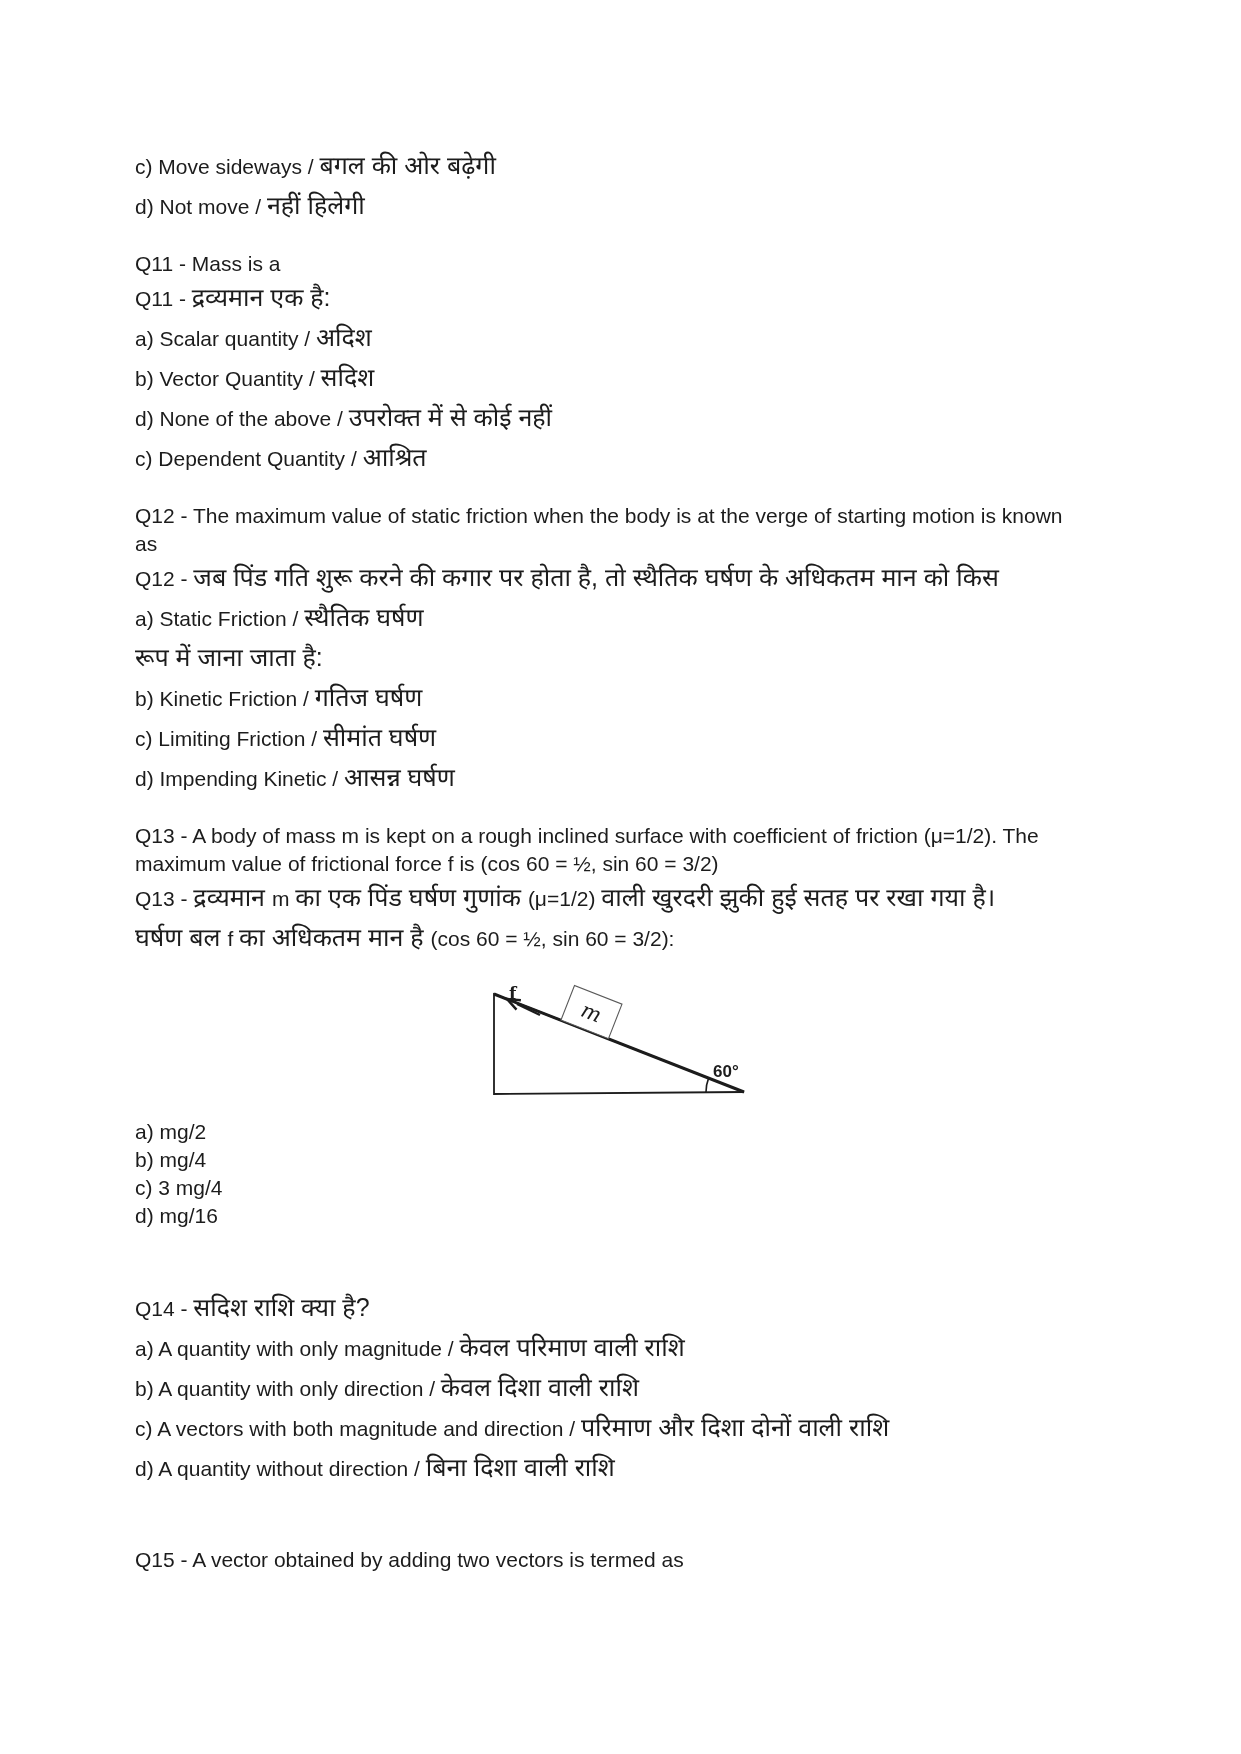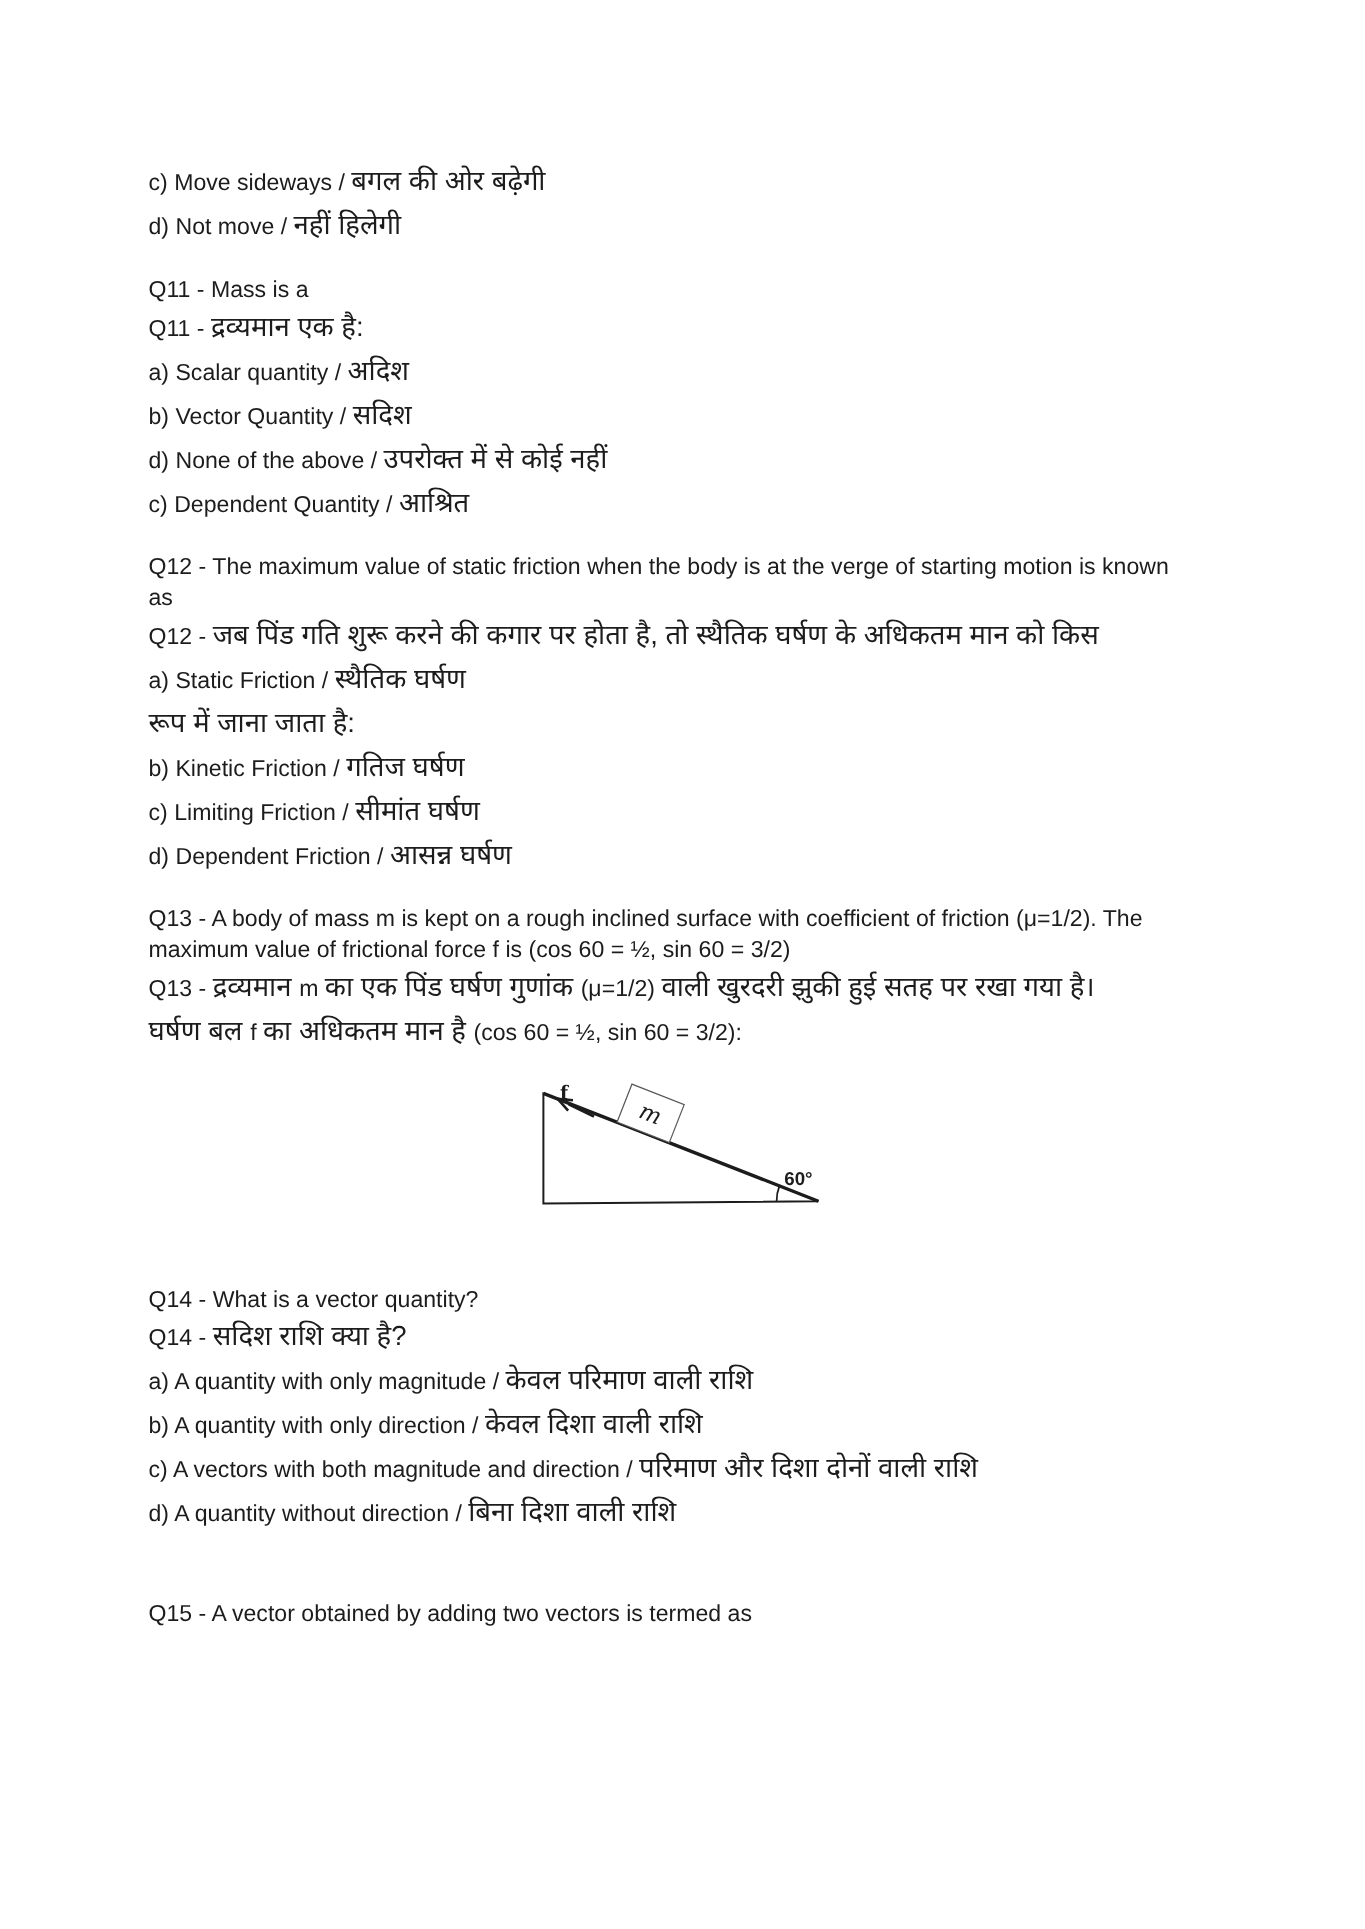--- a/index.html
+++ b/index.html
@@ -58,21 +58,21 @@
           <div class="line"><span class="seg en">c) Dependent Quantity / </span><span class="seg hi" lang="hi">आश्रित</span></div>
         </div>
         <div class="block">
           <div class="line en-only"><span class="seg en">Q12 - The maximum value of static friction when the body is at the verge of starting motion is known</span></div>
           <div class="line en-only"><span class="seg en">as</span></div>
           <div class="line"><span class="seg en">Q12 - </span><span class="seg hi" lang="hi">जब पिंड गति शुरू करने की कगार पर होता है, तो स्थैतिक घर्षण के अधिकतम मान को किस</span></div>
           <div class="line"><span class="seg en">a) Static Friction / </span><span class="seg hi" lang="hi">स्थैतिक घर्षण</span></div>
           <div class="line"><span class="seg hi" lang="hi">रूप में जाना जाता है:</span></div>
           <div class="line"><span class="seg en">b) Kinetic Friction / </span><span class="seg hi" lang="hi">गतिज घर्षण</span></div>
           <div class="line"><span class="seg en">c) Limiting Friction / </span><span class="seg hi" lang="hi">सीमांत घर्षण</span></div>
-          <div class="line"><span class="seg en">d) Dependent Friction / </span><span class="seg hi" lang="hi">आसन्न घर्षण</span></div>
+          <div class="line"><span class="seg en">d) Impending Kinetic / </span><span class="seg hi" lang="hi">आसन्न घर्षण</span></div>
         </div>
         <div class="block">
           <div class="line en-only"><span class="seg en">Q13 - A body of mass m is kept on a rough inclined surface with coefficient of friction (μ=1/2). The</span></div>
           <div class="line en-only"><span class="seg en">maximum value of frictional force f is (cos 60 = ½, sin 60 = 3/2)</span></div>
           <div class="line"><span class="seg en">Q13 - </span><span class="seg hi" lang="hi">द्रव्यमान </span><span class="seg en">m </span><span class="seg hi" lang="hi">का एक पिंड घर्षण गुणांक </span><span class="seg en">(μ=1/2) </span><span class="seg hi" lang="hi">वाली खुरदरी झुकी हुई सतह पर रखा गया है।</span></div>
           <div class="line"><span class="seg hi" lang="hi">घर्षण बल </span><span class="seg en">f </span><span class="seg hi" lang="hi">का अधिकतम मान है </span><span class="seg en">(cos 60 = ½, sin 60 = 3/2):</span></div>
         </div>
       </div>
 
     <div class="diagram-wrap">
@@ -90,22 +90,27 @@
         <line x1="95" y1="45" x2="72" y2="34" stroke="#1c1c1c" stroke-width="2.4"></line>
         <polyline points="75.9,30.2 62,29 71.5,39.6" fill="none" stroke="#1c1c1c" stroke-width="2.4"></polyline>
         <text x="64" y="29" font-family="DejaVu Serif, serif" font-weight="700" font-size="17" fill="#1c1c1c">f</text>
 
         <path d="M 263.6 108.1 A 38 38 0 0 0 261 122" fill="none" stroke="#1c1c1c" stroke-width="1.6"></path>
         <text x="268" y="107" font-size="17" font-weight="600" fill="#1c1c1c">60°</text>
       </svg>
     </div>
 
     <div id="blocks-after">
+        <div class="block tight-above">
+          <div class="line en-only"><span class="seg en">a) mg/2</span></div>
+          <div class="line en-only"><span class="seg en">b) mg/4</span></div>
+          <div class="line en-only"><span class="seg en">c) 3 mg/4</span></div>
+          <div class="line en-only"><span class="seg en">d) mg/16</span></div>
+        </div>
         <div class="block wide-above">
-          <div class="line en-only"><span class="seg en">Q14 - What is a vector quantity?</span></div>
           <div class="line"><span class="seg en">Q14 - </span><span class="seg hi" lang="hi">सदिश राशि क्या है?</span></div>
           <div class="line"><span class="seg en">a) A quantity with only magnitude / </span><span class="seg hi" lang="hi">केवल परिमाण वाली राशि</span></div>
           <div class="line"><span class="seg en">b) A quantity with only direction / </span><span class="seg hi" lang="hi">केवल दिशा वाली राशि</span></div>
           <div class="line"><span class="seg en">c) A vectors with both magnitude and direction / </span><span class="seg hi" lang="hi">परिमाण और दिशा दोनों वाली राशि</span></div>
           <div class="line"><span class="seg en">d) A quantity without direction / </span><span class="seg hi" lang="hi">बिना दिशा वाली राशि</span></div>
         </div>
         <div class="block wide-above">
           <div class="line en-only"><span class="seg en">Q15 - A vector obtained by adding two vectors is termed as</span></div>
         </div>
       </div>

